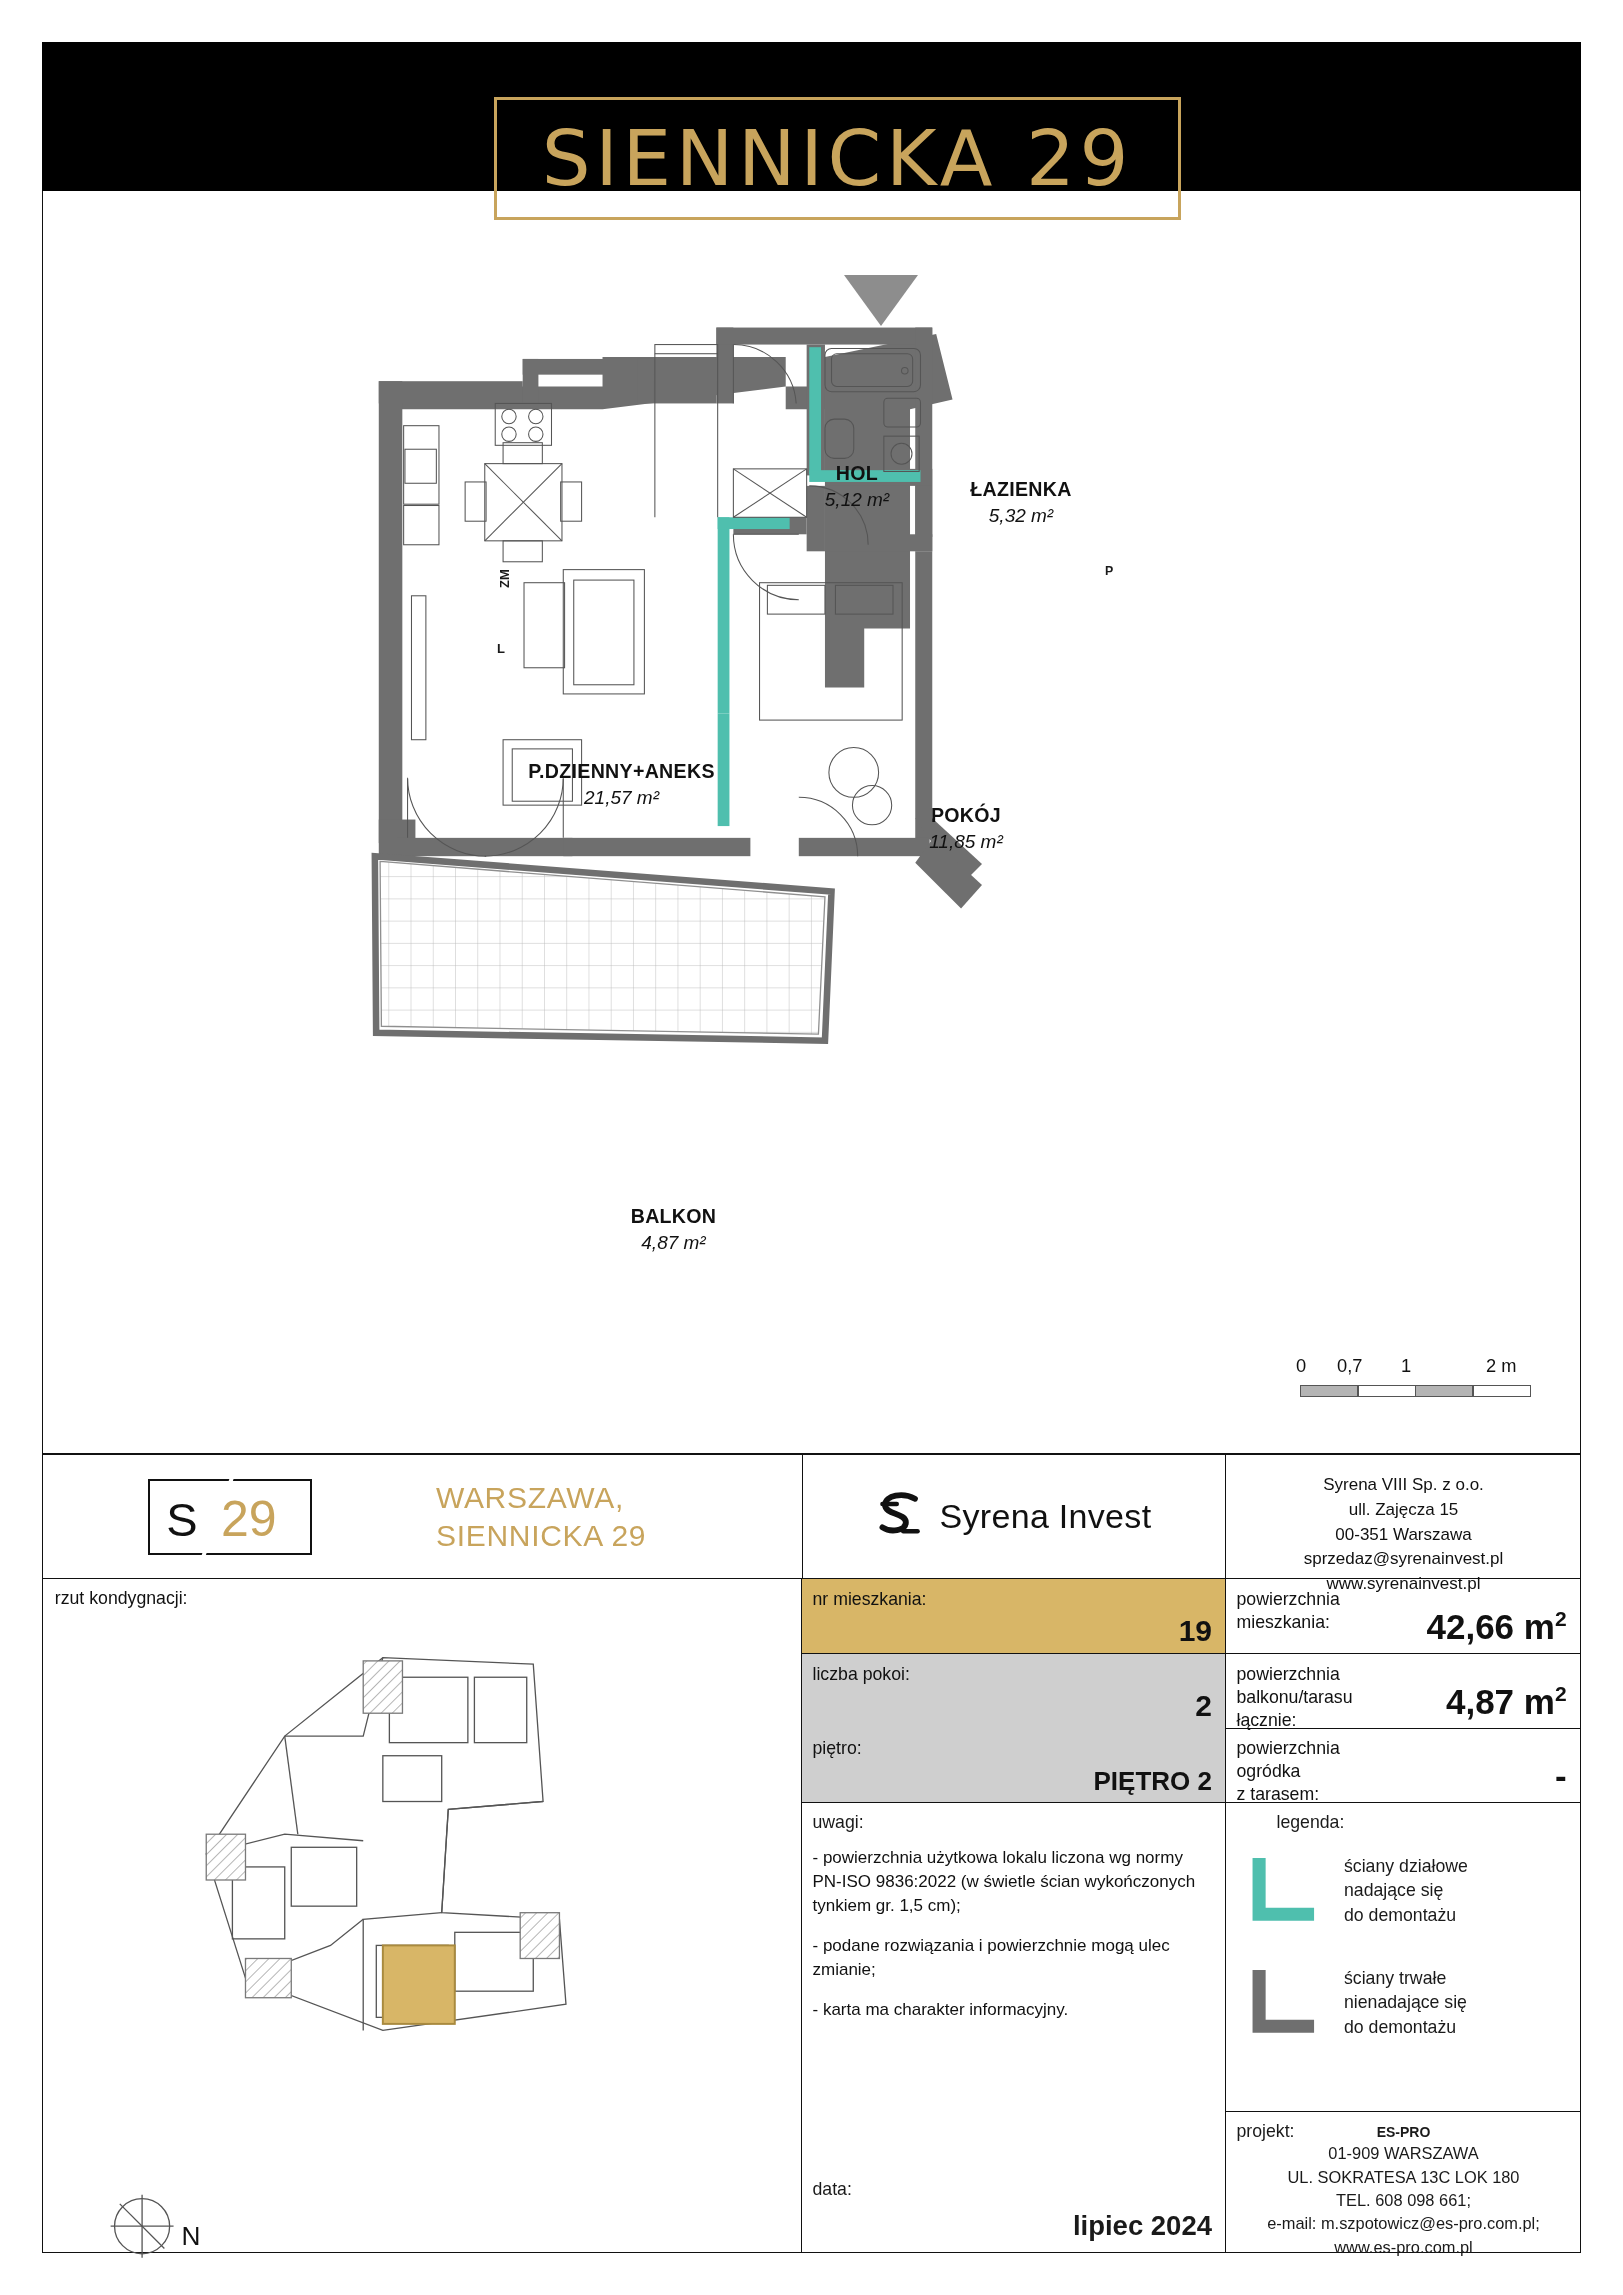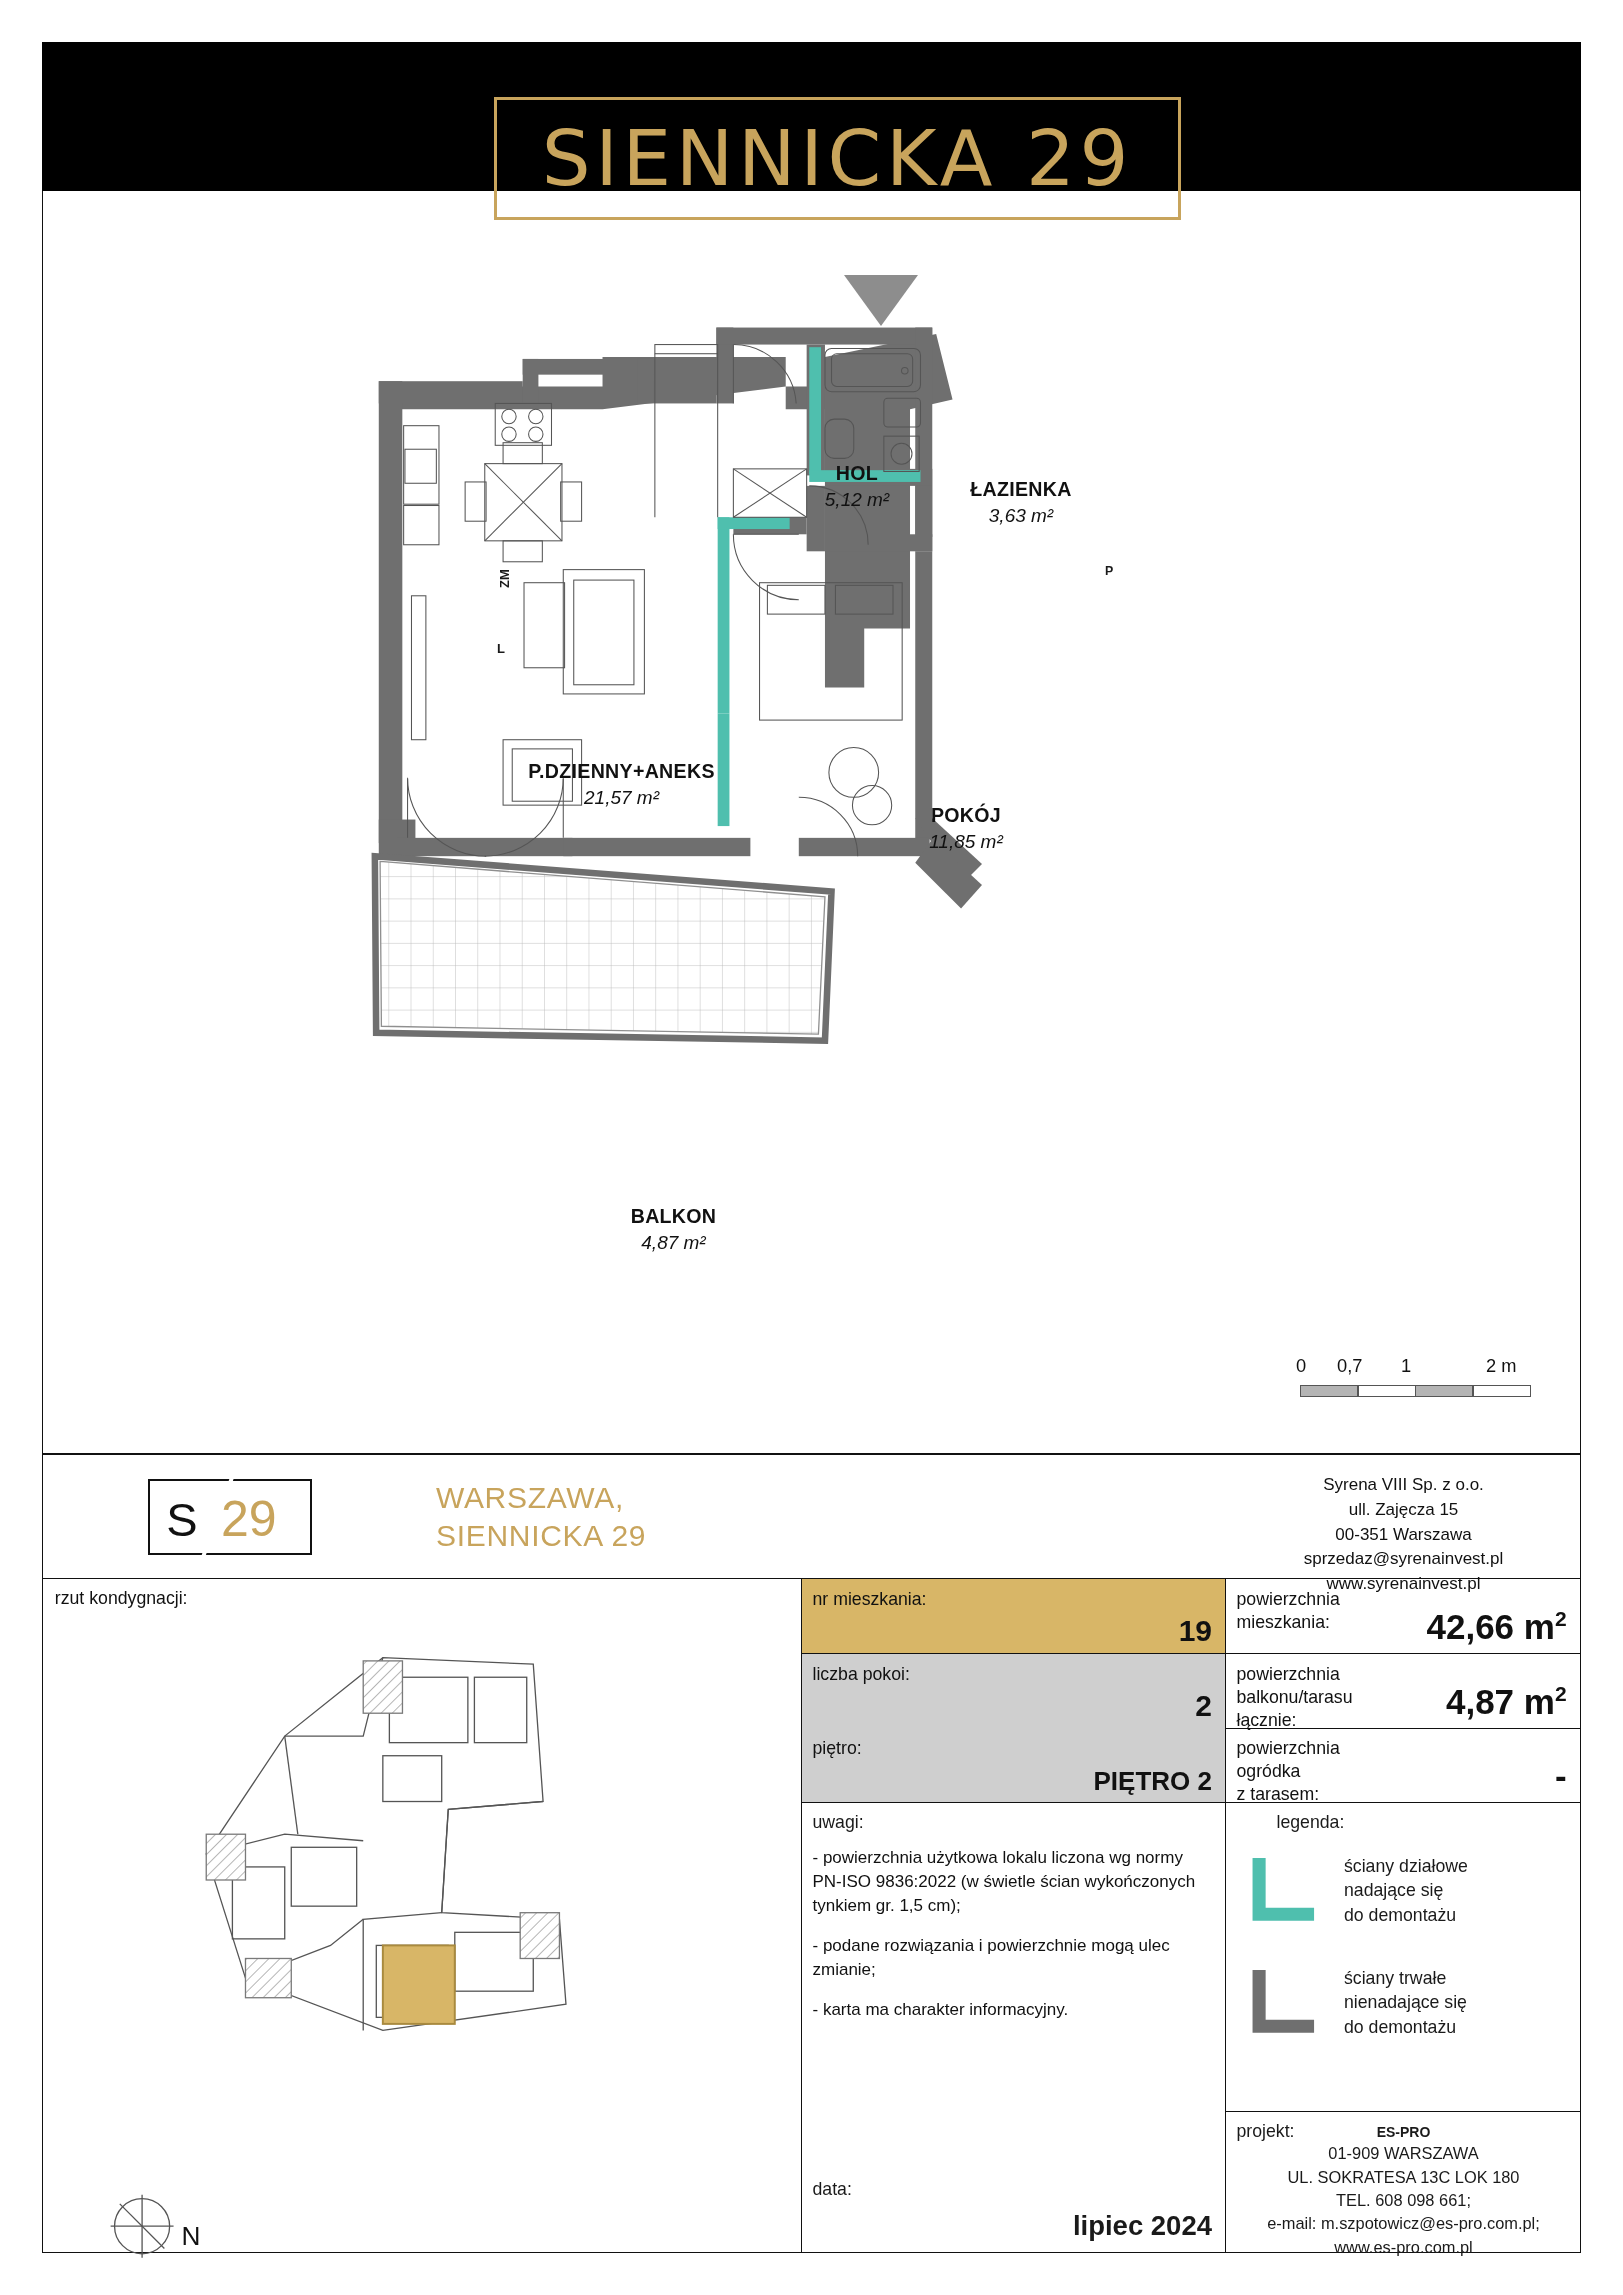--- a/index.html
+++ b/index.html
@@ -456,21 +456,21 @@
       <polygon points="864,792 940,862 908,898 838,828" fill="#6f6f6f"></polygon>
     </g>
   </svg>
 
   <div class="room-label" style="left:772px; top:461px; width:170px;">
     <span class="name">HOL</span>
     <span class="area">5,12 m²</span>
   </div>
   <div class="room-label" style="left:913px; top:477px; width:216px;">
     <span class="name">ŁAZIENKA</span>
-    <span class="area">3,63 m²</span>
+    <span class="area">5,32 m²</span>
   </div>
   <div class="room-label" style="left:484px; top:759px; width:275px;">
     <span class="name">P.DZIENNY+ANEKS</span>
     <span class="area">21,57 m²</span>
   </div>
   <div class="room-label" style="left:871px; top:759px; width:190px;margin-top:44px;">
     <span class="name">POKÓJ</span>
     <span class="area">11,85 m²</span>
   </div>
   <div class="room-label" style="left:569px; top:1204px; width:209px;">
@@ -505,20 +505,32 @@
           <div class="slash"></div>
           <div class="s-letter">S</div>
           <div class="num">29</div>
         </div>
         <div class="addr-text">
           <div>WARSZAWA,</div>
           <div>SIENNICKA 29</div>
         </div>
       </div>
 
+      <div class="brand-cell-2">
+        <div class="syrena-wrap">
+          <div class="syrena-mark">
+            <svg viewBox="0 0 70 80" width="46" height="52">
+              <path d="M58 12 C40 2 12 6 12 22 C12 36 44 34 44 48 C44 62 20 64 8 56" stroke="#111" stroke-width="9" fill="none" stroke-linecap="round"></path>
+              <path d="M8 20 L30 20" stroke="#111" stroke-width="7" stroke-linecap="round"></path>
+              <path d="M40 62 L62 62" stroke="#111" stroke-width="7" stroke-linecap="round"></path>
+            </svg>
+          </div>
+          <div class="syrena-name">Syrena Invest</div>
+        </div>
+      </div>
 
       <div class="brand-cell-3">
         <div class="company-text" style="white-space:pre-line;">Syrena VIII Sp. z o.o.
 ull. Zajęcza 15
 00-351 Warszawa
 sprzedaz@syrenainvest.pl
 www.syrenainvest.pl</div>
       </div>
     </div>
 

